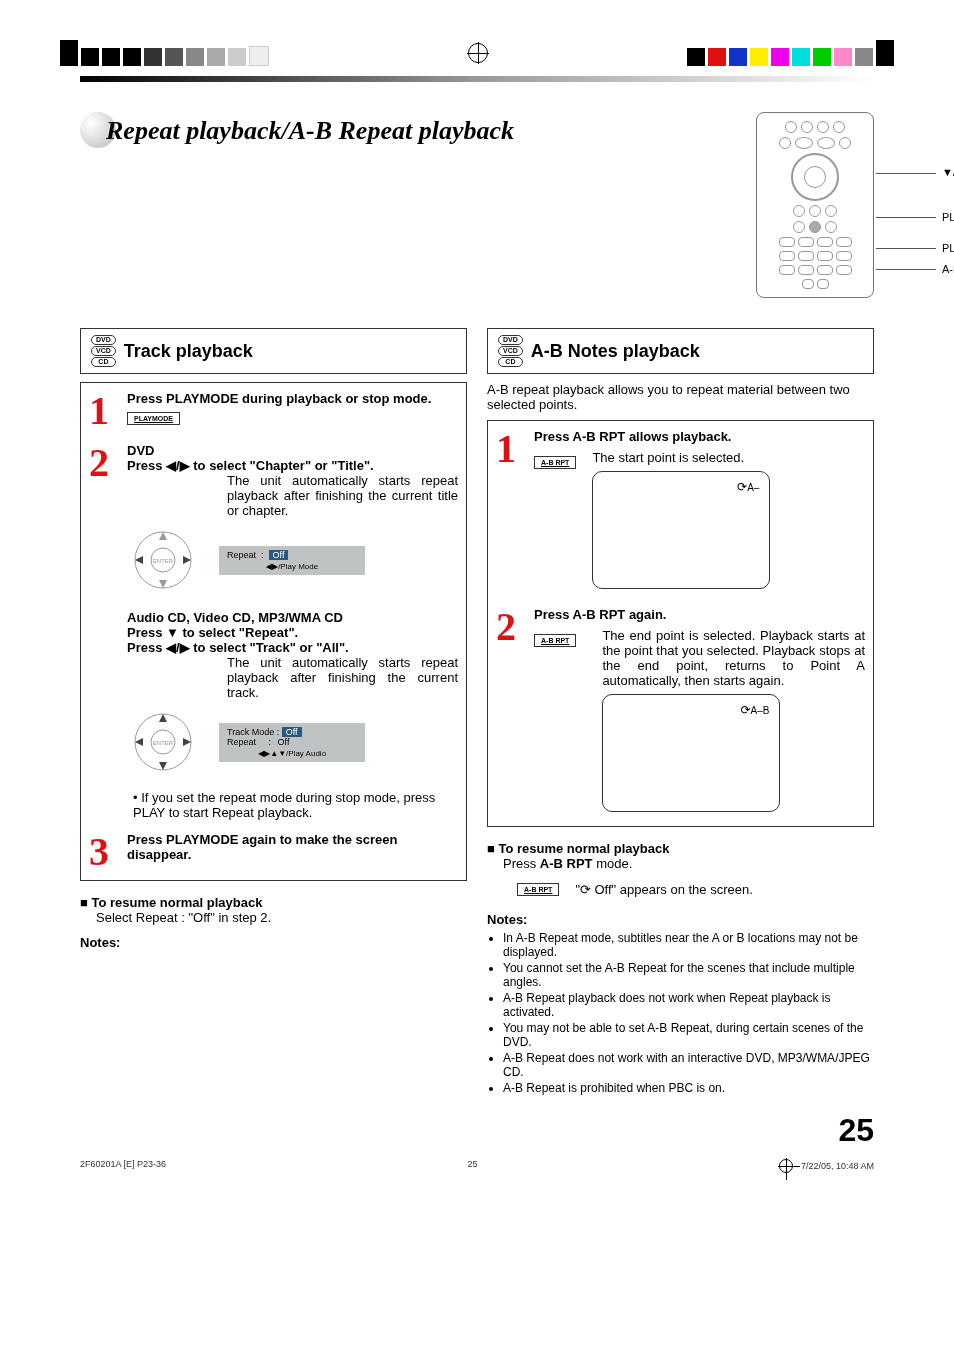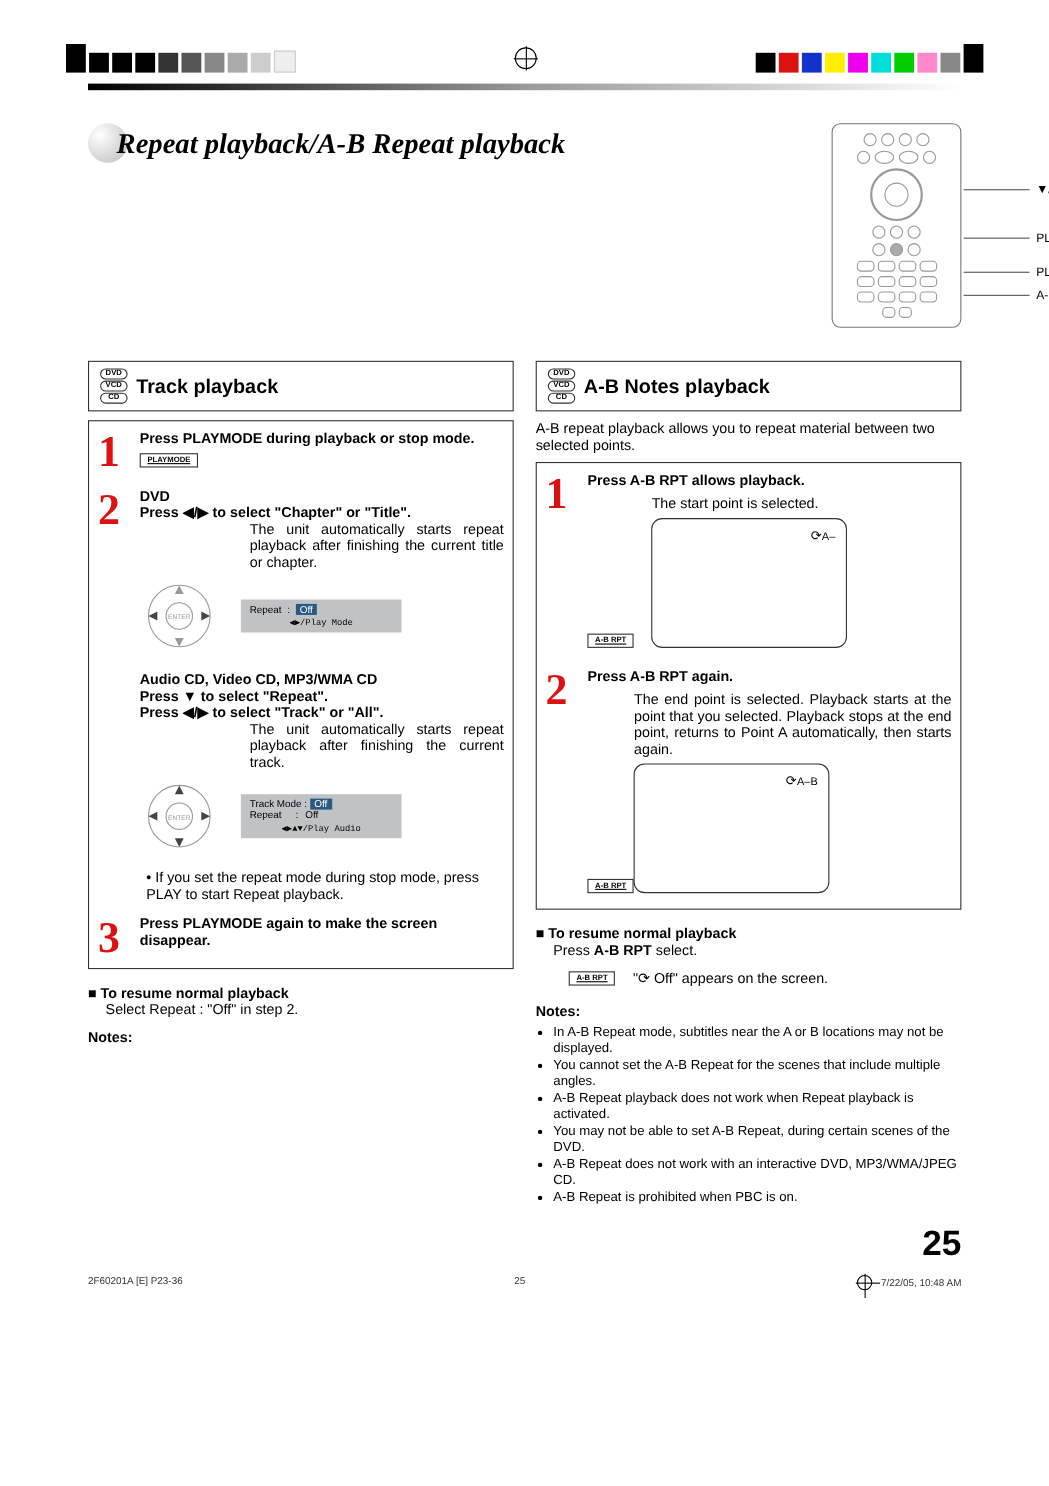--- a/index.html
+++ b/index.html
@@ -188,21 +188,21 @@
     margin: 6px;
   }
   .osd-box {
     background: #c0c3c4;
     font-size: 9px;
     padding: 4px 8px;
     display: inline-block;
     min-width: 130px;
   }
   .osd-box .hl { background: #2a5882; color: #fff; padding: 0 4px; }
-  .osd-nav { text-align: center; font-size: 8px; margin-top: 2px; font-family: Liberation Mono, monospace; }
+  .osd-nav { text-align: center; font-size: 8px; margin-top: 2px; }
 
   .subhead {
     font-weight: bold;
   }
   .tv-box {
     border: 1px solid #333;
     border-radius: 10px;
     width: 160px;
     height: 100px;
     padding: 8px;
@@ -435,53 +435,53 @@
       </div>
 
       <div style="margin-top:8px">A-B repeat playback allows you to repeat material between two selected points.</div>
 
       <div class="step-box">
 
         <div class="step">
           <div class="step-num">1</div>
           <div class="step-content">
             <div class="step-title">Press A-B RPT allows playback.</div>
-            <div style="display:flex;gap:16px;align-items:flex-end;margin-top:6px">
+            <div style="display:flex;gap:16px;align-items:flex-start;margin-top:6px">
               <div class="button-icon">A-B RPT</div>
               <div style="flex:1">
                 <div>The start point is selected.</div>
                 <div class="tv-box">
                   <span class="ab-icon">⟳<span style="font-size:10px">A–</span></span>
                 </div>
               </div>
             </div>
           </div>
         </div>
 
         <div class="step" style="margin-bottom:0">
           <div class="step-num">2</div>
           <div class="step-content">
             <div class="step-title">Press A-B RPT again.</div>
-            <div style="display:flex;gap:0;align-items:flex-end;margin-top:6px">
+            <div style="display:flex;gap:26px;align-items:flex-start;margin-top:6px">
               <div class="button-icon">A-B RPT</div>
               <div style="flex:1">
                 <div style="text-align:justify">The end point is selected. Playback starts at the point that you selected. Playback stops at the end point, returns to Point A automatically, then starts again.</div>
                 <div class="tv-box">
                   <span class="ab-icon">⟳<span style="font-size:10px">A–B</span></span>
                 </div>
               </div>
             </div>
           </div>
         </div>
       </div>
 
       <div style="margin-top:14px">
         ■ <span class="subhead">To resume normal playback</span>
         <div style="margin-left:16px">
-          <span>Press </span><b>A-B RPT</b><span> select.</span>
+          <span>Press </span><b>A-B RPT</b><span> mode.</span>
         </div>
         <div style="display:flex;gap:16px;align-items:center;margin-top:6px;margin-left:30px">
           <div class="button-icon">A-B RPT</div>
           <div>"⟳ Off" appears on the screen.</div>
         </div>
       </div>
 
       <div class="notes-title">Notes:</div>
       <ul class="notes">
         <li>In A-B Repeat mode, subtitles near the A or B locations may not be displayed.</li>

